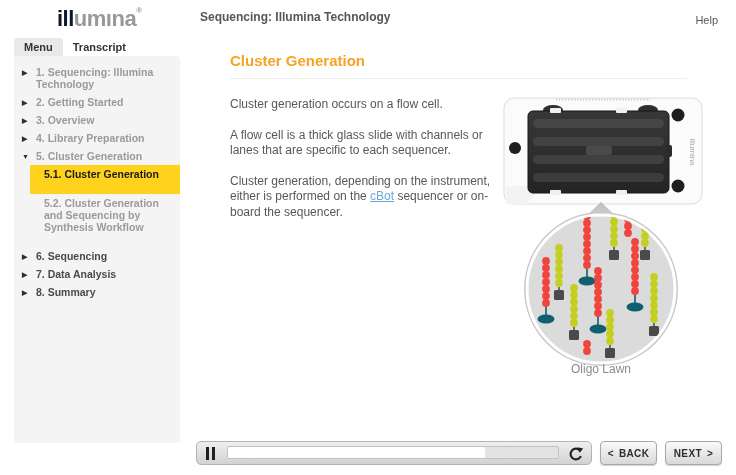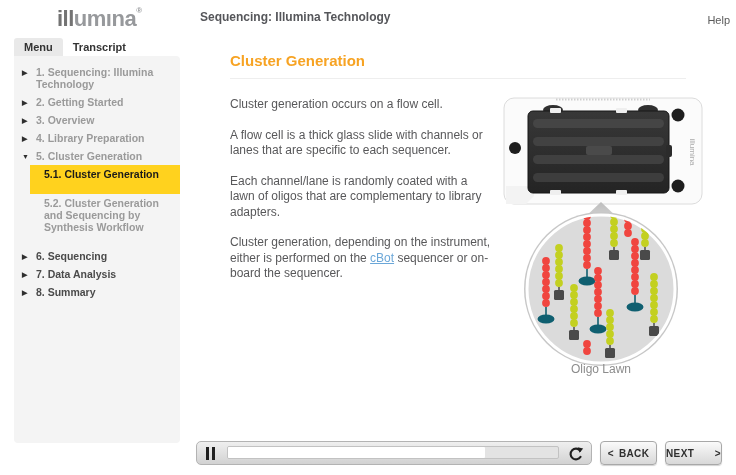--- a/index.html
+++ b/index.html
@@ -2,25 +2,25 @@
 <html><head>
 <meta charset="utf-8">
 <style>
   html,body{margin:0;padding:0;}
   body{
     width:736px;height:475px;position:relative;background:#fff;
     font-family:"Liberation Sans",sans-serif;overflow:hidden;color:#58585A;
   }
   
   .logo{position:absolute;left:57px;top:6px;font-size:22px;font-weight:bold;letter-spacing:-0.5px;}
-  .logo .accent{color:#737373;margin-top:6px;}
+  .logo .accent{color:#0f172a;margin-top:6px;}
   .logo .rest{color:#97999C;}
   .logo .reg{color:#97999C;font-size:8px;vertical-align:top;}
   .app-title{position:absolute;left:200px;top:10px;font-size:12px;font-weight:bold;color:#55565A;}
-  .help-link{position:absolute;right:6px;top:14px;font-size:11px;color:#5A5A5A;cursor:pointer;}
+  .help-link{position:absolute;right:18px;top:14px;font-size:11px;color:#5A5A5A;cursor:pointer;}
   
   .tabs{position:absolute;left:14px;top:38px;height:18px;display:flex;}
   .tab{font-size:11px;font-weight:bold;color:#333;padding:3px 10px 2px;border-radius:3px 3px 0 0;cursor:pointer;}
   .tab.active{background:#E9E9E9;}
   .sidebar-panel{position:absolute;left:14px;top:56px;width:166px;height:387px;background:#F4F4F4;border-radius:0 4px 4px 4px;}
   #menu-list{padding-top:7px;}
   .menu-row{position:relative;padding:3px 6px 3px 22px;font-size:10.5px;font-weight:bold;line-height:12px;cursor:pointer;}
   .menu-row .chev{position:absolute;left:8px;top:4px;font-size:7px;color:#2E2E2E;}
   .menu-row.light{color:#9A9A9A;}
   .menu-row.dark{color:#4A4A4A;}
@@ -42,21 +42,21 @@
   .pause-btn{position:absolute;left:9px;top:5px;width:12px;height:13px;display:flex;gap:3px;cursor:pointer;}
   .pause-btn i{display:block;width:3px;height:13px;background:#1F1F1F;}
   .seek-track{position:absolute;left:30px;top:4px;width:332px;height:13px;background:#E3E3E3;border:1px solid #C2C2C2;border-radius:2px;box-sizing:border-box;cursor:pointer;}
   .seek-fill{height:100%;background:#FFFFFF;border-radius:1px;}
   .replay-btn{position:absolute;right:7px;top:4px;width:16px;height:16px;cursor:pointer;}
   .nav-btn{position:absolute;top:441px;height:24px;width:57px;border-radius:4px;border:1px solid #A8A8A8;
     background:linear-gradient(#FAFAFA,#D8D8D8);box-shadow:0 1px 1px rgba(0,0,0,.18);
     display:flex;align-items:center;justify-content:center;gap:5px;
     font-size:10px;font-weight:bold;color:#2F2F2F;letter-spacing:.4px;cursor:pointer;box-sizing:border-box;}
   #back-btn{left:600px;}
-  #next-btn{left:665px;justify-content:space-between;}
+  #next-btn{left:665px;}
 </style>
 </head>
 <body>
 
 <div class="logo"><span class="accent">ill</span><span class="rest">umına</span><span class="reg">®</span></div>
 <div class="app-title">Sequencing: Illumina Technology</div>
 <div class="help-link">Help</div>
 
 <div class="tabs">
   <div class="tab active">Menu</div>
@@ -75,21 +75,20 @@
       <div class="menu-row dark"><span class="chev">▶</span><span>7. Data Analysis</span></div>
       <div class="menu-row dark"><span class="chev">▶</span><span>8. Summary</span></div>
     </div>
 </div>
 
 <div class="content-heading">Cluster Generation</div>
 <div class="heading-rule"></div>
 <div class="content-text">
   <p>Cluster generation occurs on a flow cell.</p>
   <p>A flow cell is a thick glass slide with channels or lanes that are specific to each sequencer.</p>
-  <p>Each channel/lane is randomly coated with a lawn of oligos that are complementary to library adapters.</p>
   <p><span>Cluster generation, depending on the instrument, either is performed on the </span><a>cBot</a><span> sequencer or on-board the sequencer.</span></p>
 </div>
 
 <svg class="flowcell-svg" width="212" height="122" viewBox="0 0 212 122">
   <defs>
     <linearGradient id="cartGrad" x1="0" y1="0" x2="0" y2="1">
       <stop offset="0" stop-color="#383838"></stop>
         <stop offset="1" stop-color="#242424"></stop>
     </linearGradient>
   </defs>

